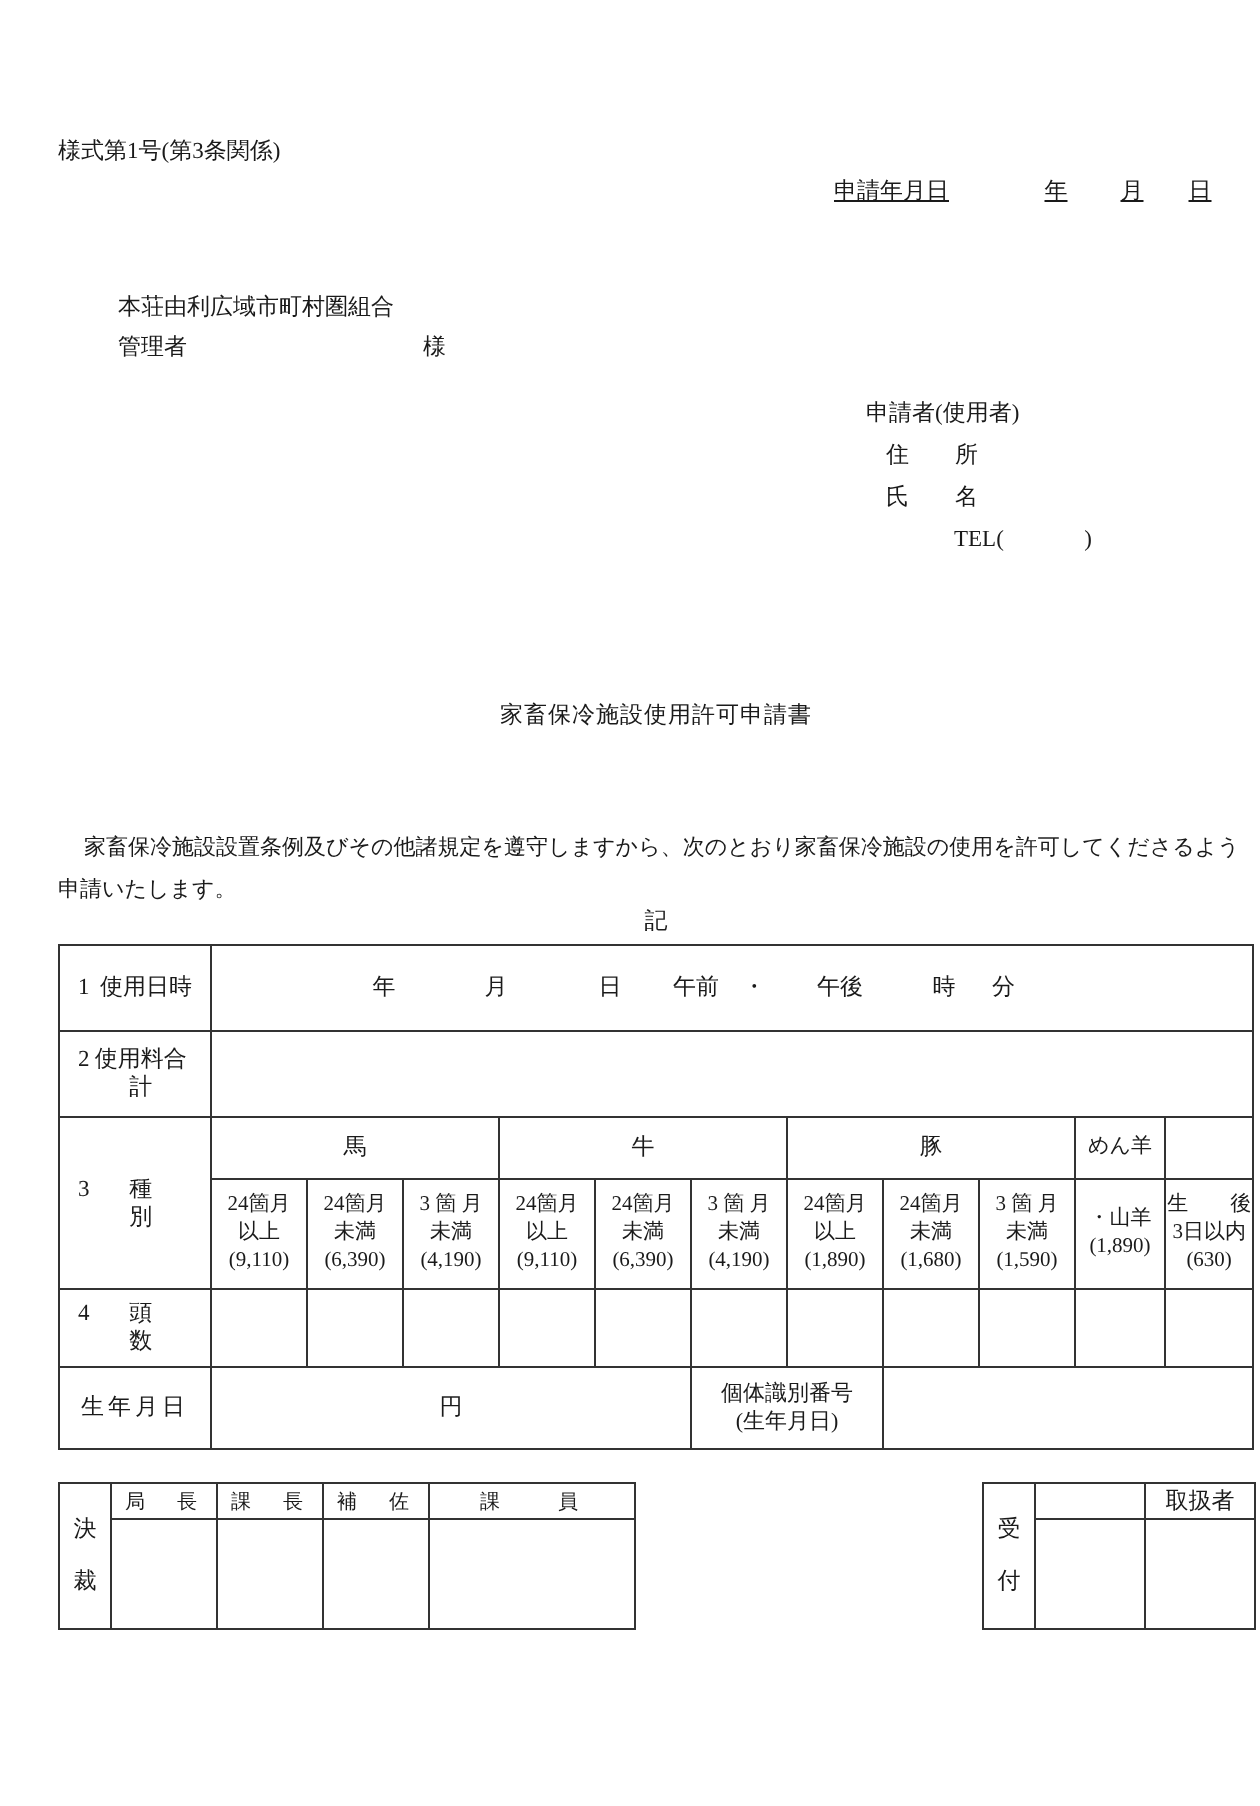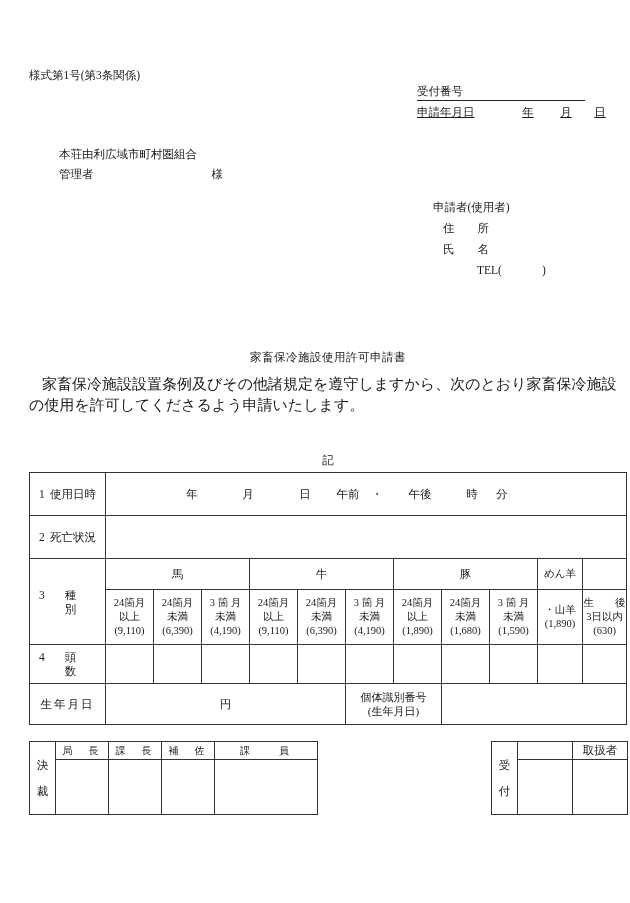--- a/index.html
+++ b/index.html
@@ -82,23 +82,23 @@
 
   
   #doc-title {
     left: 0; top: 350px;
     width: 630px;
     text-align: center;
     font-size: 11.5px;
     letter-spacing: 0.5px;
   }
   #body-text {
-    left: 16px; top: 374px;
+    left: 16px; top: 414px;
     width: 598px;
-    font-size: 15px;
+    font-size: 11px;
     line-height: 21px;
     white-space: normal;
     text-indent: 13px;
   }
   #ki-mark {
     left: 0; top: 453px;
     width: 630px;
     text-align: center;
     font-size: 11.5px;
   }
@@ -215,23 +215,20 @@
   .vert-stack span { display: block; }
 </style>
 </head>
 <body>
 
 <div class="page">
 
   <div class="abs" id="form-code">様式第1号(第3条関係)</div>
 
   <div class="abs" id="receipt-block">
-    <div id="receipt-row">
-      <span id="receipt-label">受付番号</span>
-    </div>
     <div id="apply-date-row">
       <span id="apply-date-label">申請年月日</span>
       <span id="apply-date-y" class="center">年</span>
       <span id="apply-date-m" class="center">月</span>
       <span id="apply-date-d" class="center">日</span>
     </div>
   </div>
 
   <div class="abs" id="addressee-block">
     <div>本荘由利広域市町村圏組合</div>
@@ -293,21 +290,21 @@
             <span class="ud-h">時</span>
             <span>分</span>
           </div>
         </td>
       </tr>
 
       <tr>
         <td class="rowhead h-r2">
           <div class="rowhead-inner">
             <span>2</span>
-            <span>死亡状況</span>
+            <span>使用料合計</span>
           </div>
         </td>
         <td colspan="11"></td>
       </tr>
 
       <tr>
         <td rowspan="2" class="rowhead-center">
           <div class="rowhead-inner">
             <span>3</span>
             <span>種　　別</span>

